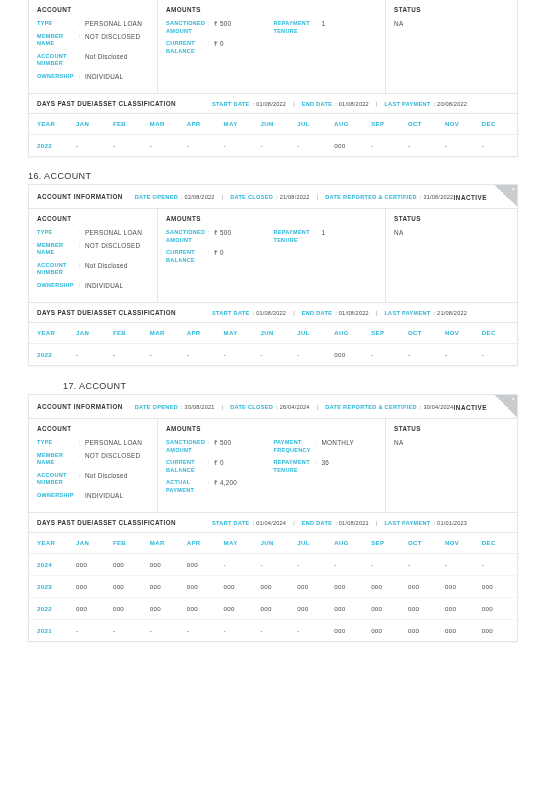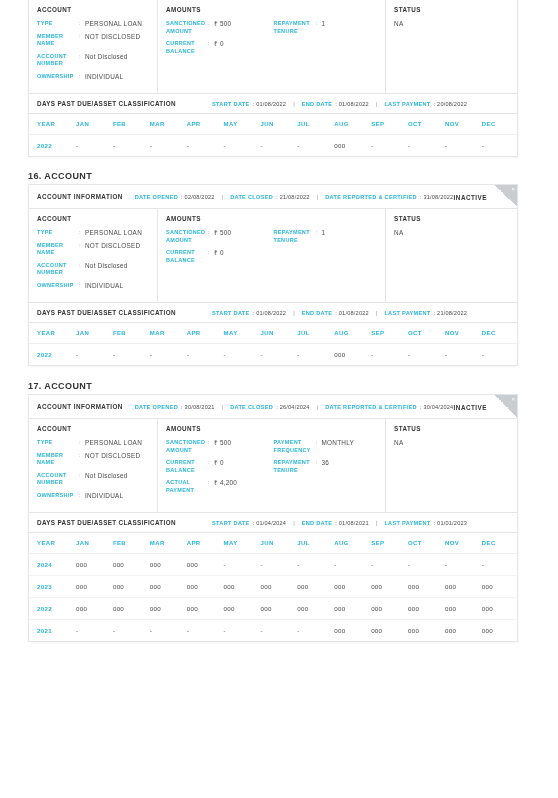--- a/index.html
+++ b/index.html
@@ -29,21 +29,21 @@
     background: #ffffff;
     border: 1px solid #e3e6e8;
     box-sizing: border-box;
     box-shadow: 0 1px 2px rgba(0,0,0,0.045);
   }
 
   .section-title {
     position: absolute;
     left: 28px;
     font-size: 9px;
-    font-weight: bold;
+    font-weight: normal;
     letter-spacing: 0.4px;
     color: #333333;
   }
 
   
   .acct-info-bar {
     position: relative;
     height: 24px;
     border-bottom: 1px solid #e3e6e8;
     display: flex;
@@ -503,21 +503,21 @@
             <td>000</td>
             <td class="dash">-</td>
             <td class="dash">-</td>
             <td class="dash">-</td>
             <td class="dash">-</td>
           </tr>
         </tbody>
     </table>
   </div>
 
-  <div class="section-title" style="top:381px;">17. ACCOUNT</div>
+  <div class="section-title" style="top:381px;margin-left:35px;">17. ACCOUNT</div>
   <div class="card" id="card2" style="top:394px;">
 
     <div class="acct-info-bar">
       <span class="acct-info-title">ACCOUNT INFORMATION</span>
       <span class="meta">
         <span class="meta-label">DATE OPENED</span>
         <span class="meta-val"><span>:</span> <span>30/08/2021</span></span>
       </span>
       <span class="meta-sep">|</span>
       <span class="meta">

